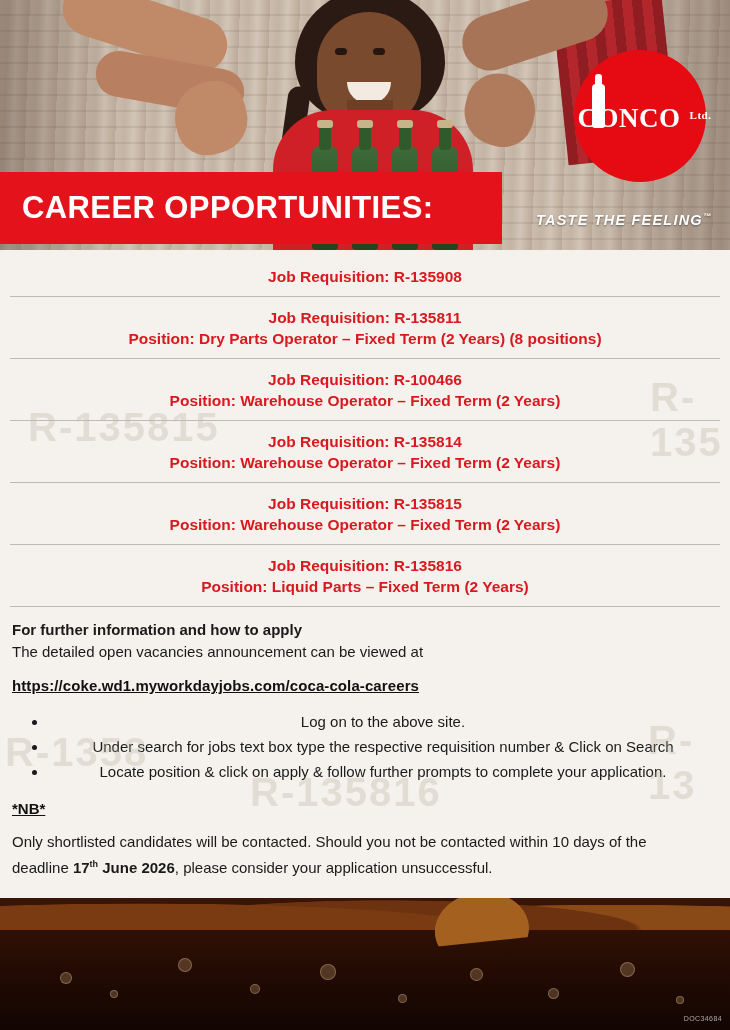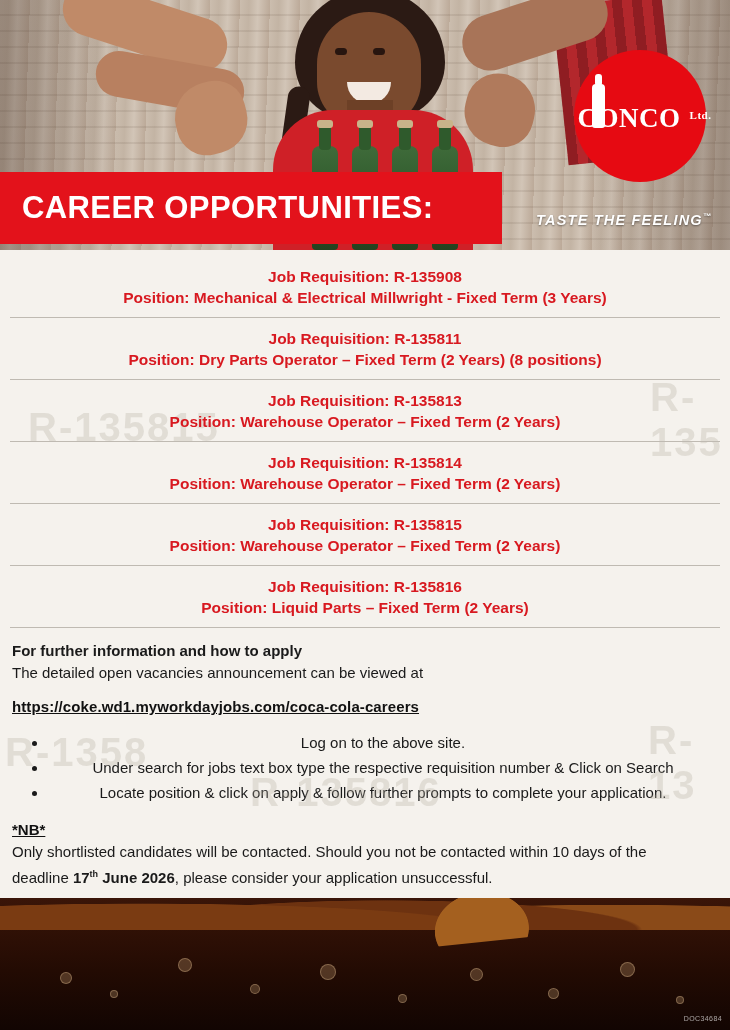--- a/index.html
+++ b/index.html
@@ -217,21 +217,21 @@
     margin: 14px 0 11px 0; padding-left: 36px; text-align: center;
   }
   ul.steps li {
     color: #1a1a1a; font-size: 15px; line-height: 25px;
   }
   .nb {
     margin-top: 16px;
     color: #111; font-weight: 700; font-size: 15px; text-decoration: underline;
   }
   .nb-text {
-    margin-top: 3px; color: #1a1a1a; font-size: 15px; line-height: 22px;
+    margin-top: 14px; color: #1a1a1a; font-size: 15px; line-height: 22px;
   }
   .nb-text b { font-weight: 700; }
   .nb-text sup { font-size: 9px; }
 
   
   .cola {
     position: absolute; left: 0; bottom: 0; width: 730px; height: 132px;
     overflow: hidden;
   }
   .cola-liquid {
@@ -321,28 +321,27 @@
 
     <div class="wm wm1">R-135815</div>
     <div class="wm wm2">R-135</div>
     <div class="wm wm3">R-1358</div>
     <div class="wm wm4">R-13</div>
     <div class="wm wm5">R-135816</div>
 
     <div class="jobs">
       <div class="job">
         <div class="req">Job Requisition: R-135908</div>
-        <div class="pos">Position: Mechanical &amp; Electrical Millwright - Fixed Term (3 Years)</div>
       </div>
       <div class="job">
         <div class="req">Job Requisition: R-135811</div>
         <div class="pos">Position: Dry Parts Operator – Fixed Term (2 Years) (8 positions)</div>
       </div>
       <div class="job">
-        <div class="req">Job Requisition: R-135813</div>
+        <div class="req">Job Requisition: R-100466</div>
         <div class="pos">Position: Warehouse Operator – Fixed Term (2 Years)</div>
       </div>
       <div class="job">
         <div class="req">Job Requisition: R-135814</div>
         <div class="pos">Position: Warehouse Operator – Fixed Term (2 Years)</div>
       </div>
       <div class="job">
         <div class="req">Job Requisition: R-135815</div>
         <div class="pos">Position: Warehouse Operator – Fixed Term (2 Years)</div>
       </div>

